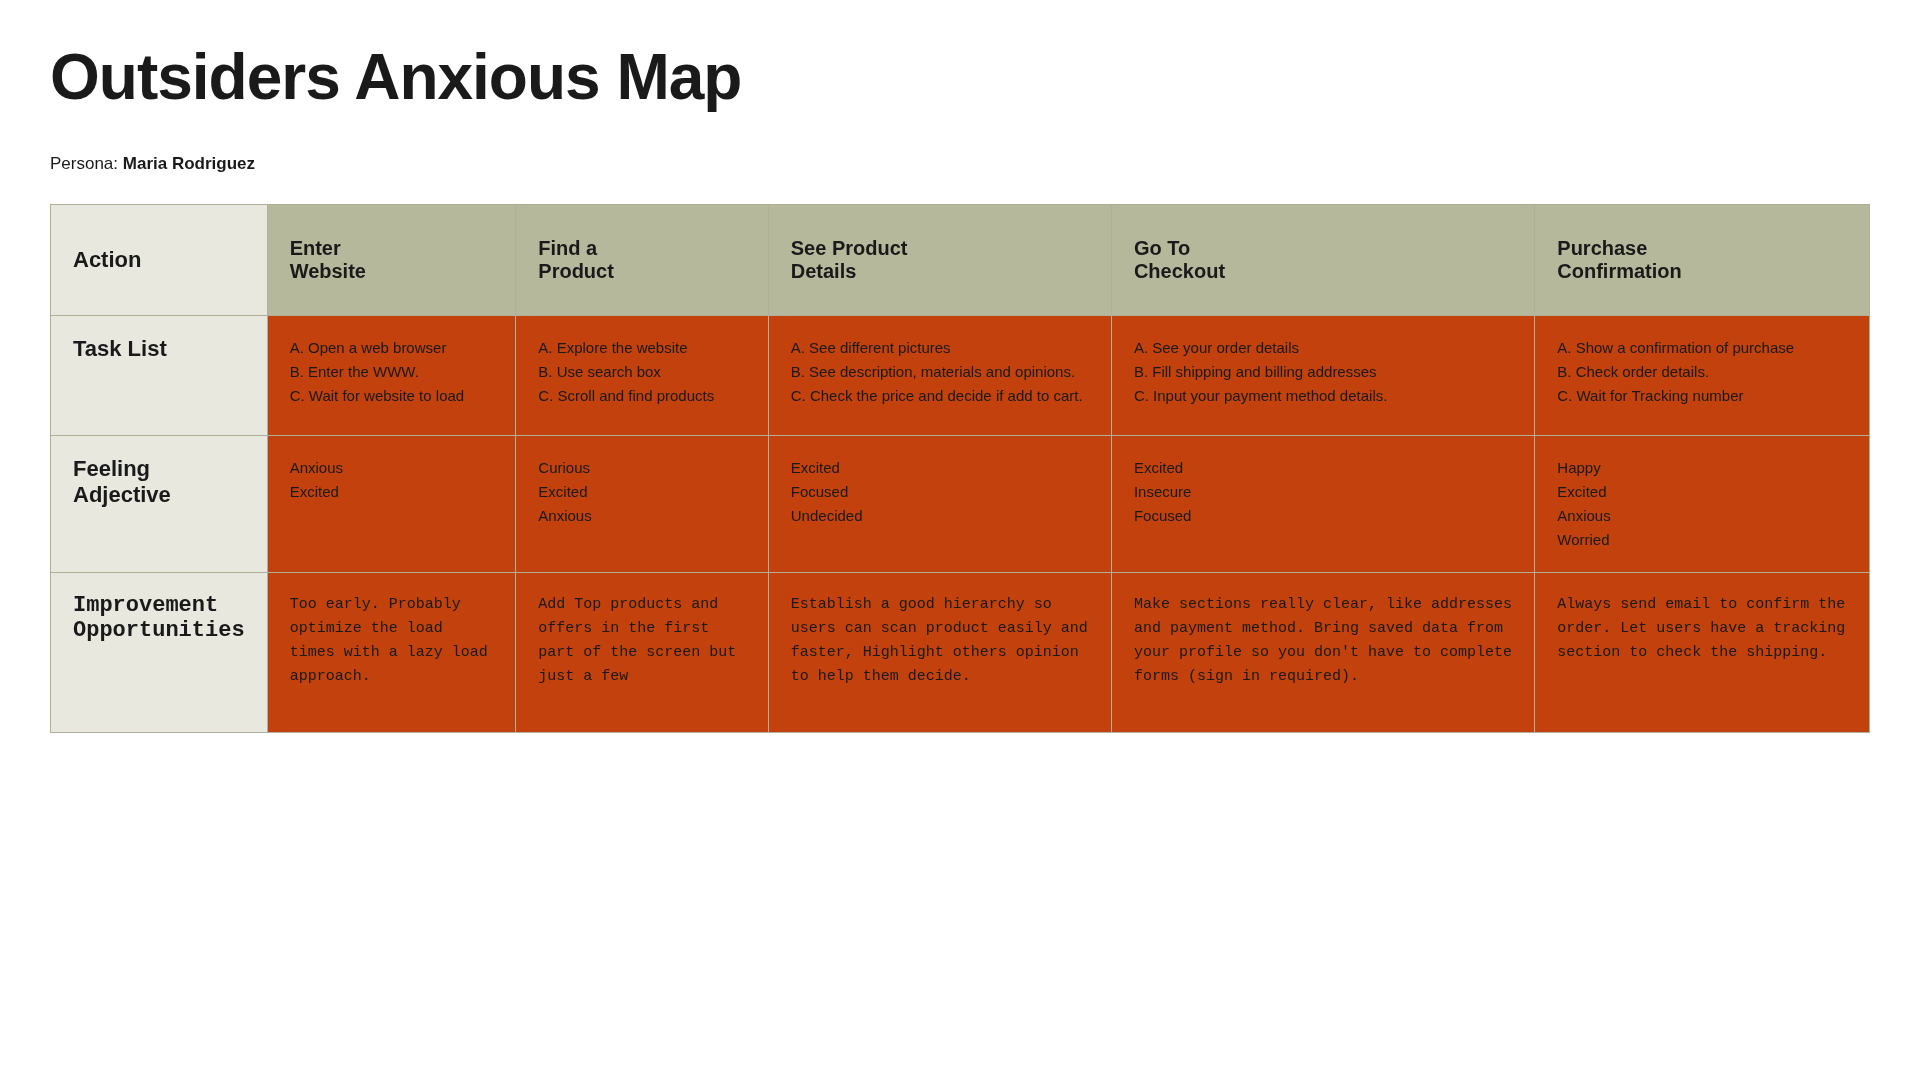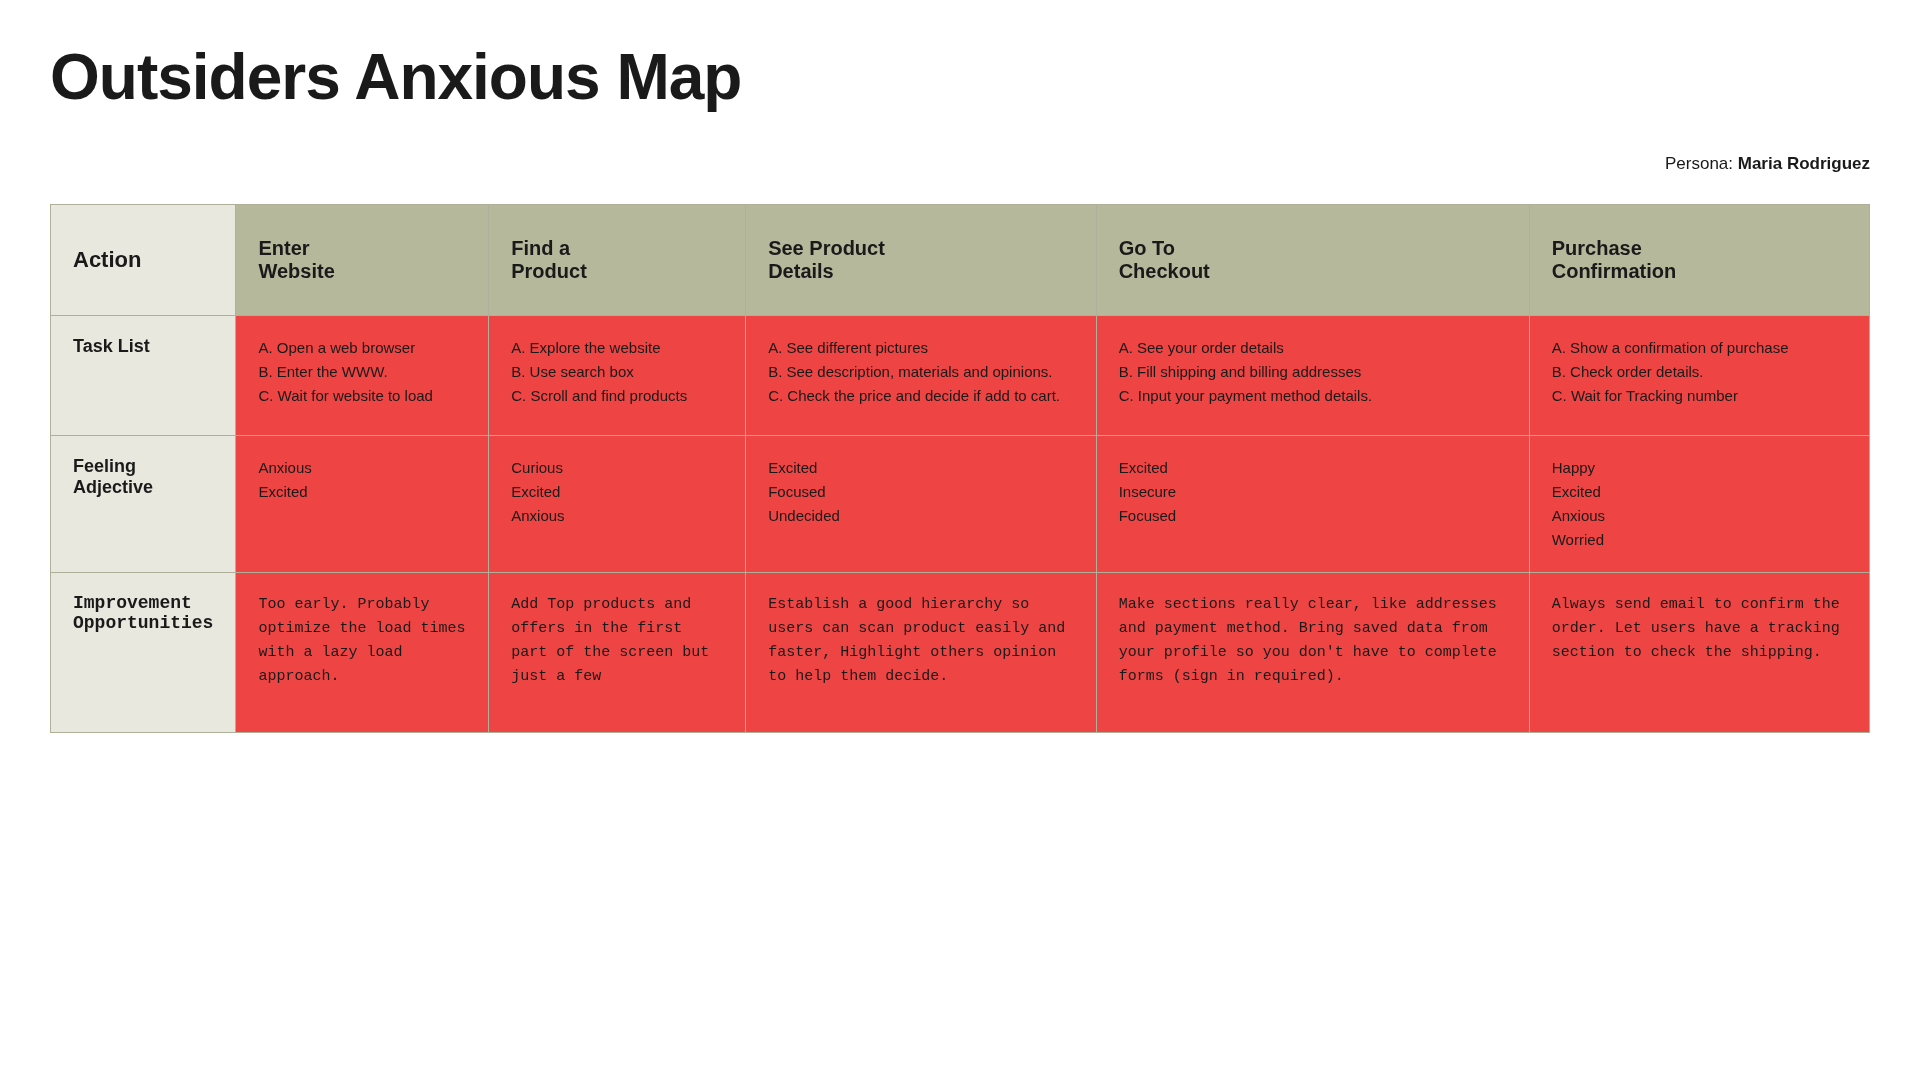--- a/index.html
+++ b/index.html
@@ -21,21 +21,20 @@
       font-size: 64px;
       font-weight: 900;
       color: #1a1a1a;
       margin-bottom: 40px;
       font-family: 'Arial Black', Arial, sans-serif;
       letter-spacing: -1px;
     }
 
     .persona-section {
       margin-bottom: 30px;
-      text-align: right;
     }
 
     .persona-label {
       font-weight: 900;
       font-size: 17px;
       color: #1a1a1a;
       margin-bottom: 8px;
     }
 
     .persona-label span {
@@ -59,21 +58,21 @@
       border: 1.5px solid #b0b09a;
       padding: 20px 22px;
       vertical-align: top;
     }
 
     
     .row-label {
       background-color: #e8e8df;
       width: 164px;
       font-weight: 900;
-      font-size: 18px;
+      font-size: 22px;
       color: #1a1a1a;
       vertical-align: middle;
     }
 
     
     .header-row th {
       background-color: #b5b89a;
       color: #1a1a1a;
       font-weight: 900;
       font-size: 20px;
@@ -82,21 +81,21 @@
       padding: 32px 22px;
     }
 
     .header-row th:first-child {
       background-color: #e8e8df;
       font-size: 22px;
     }
 
     
     .data-cell {
-      background-color: #ef4444;
+      background-color: #c2410c;
       font-size: 15px;
       color: #1a1a1a;
       line-height: 1.6;
     }
 
     
     .task-row td {
       height: 120px;
     }
 

